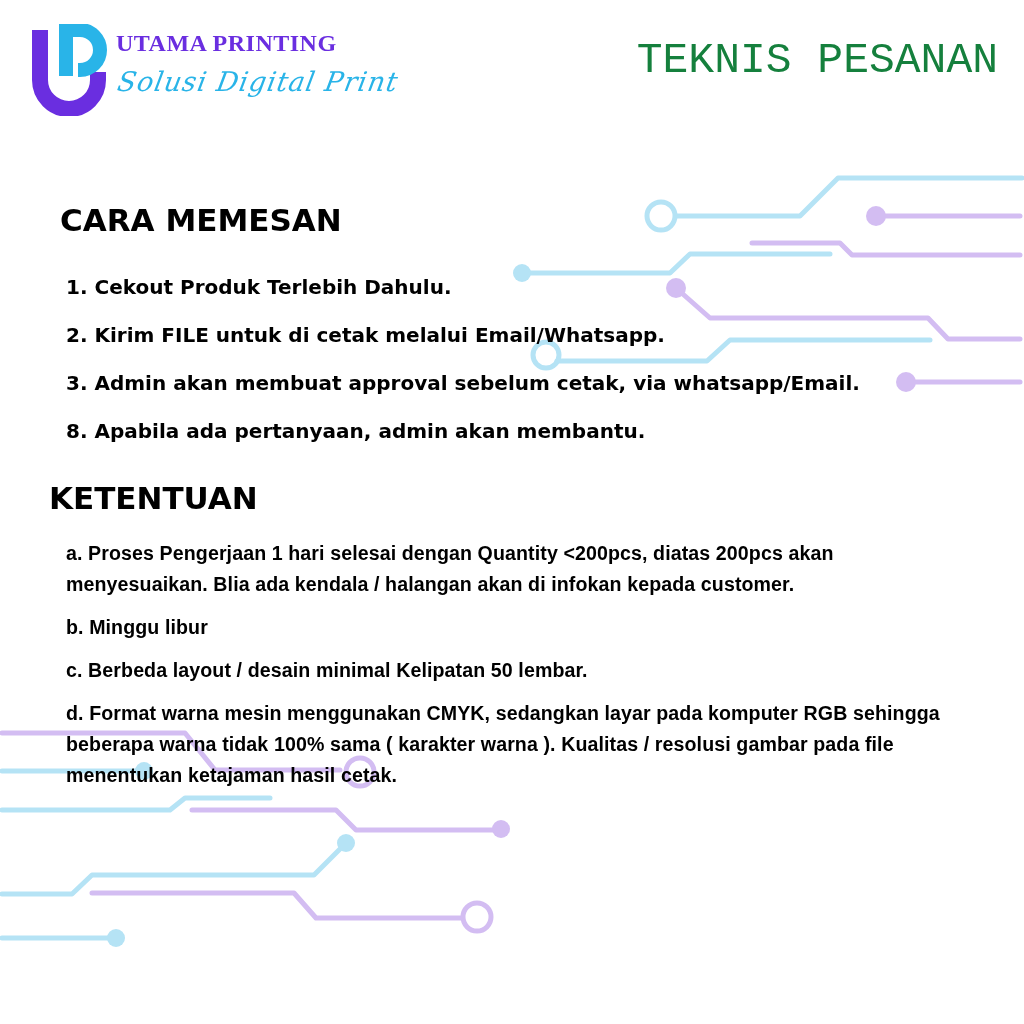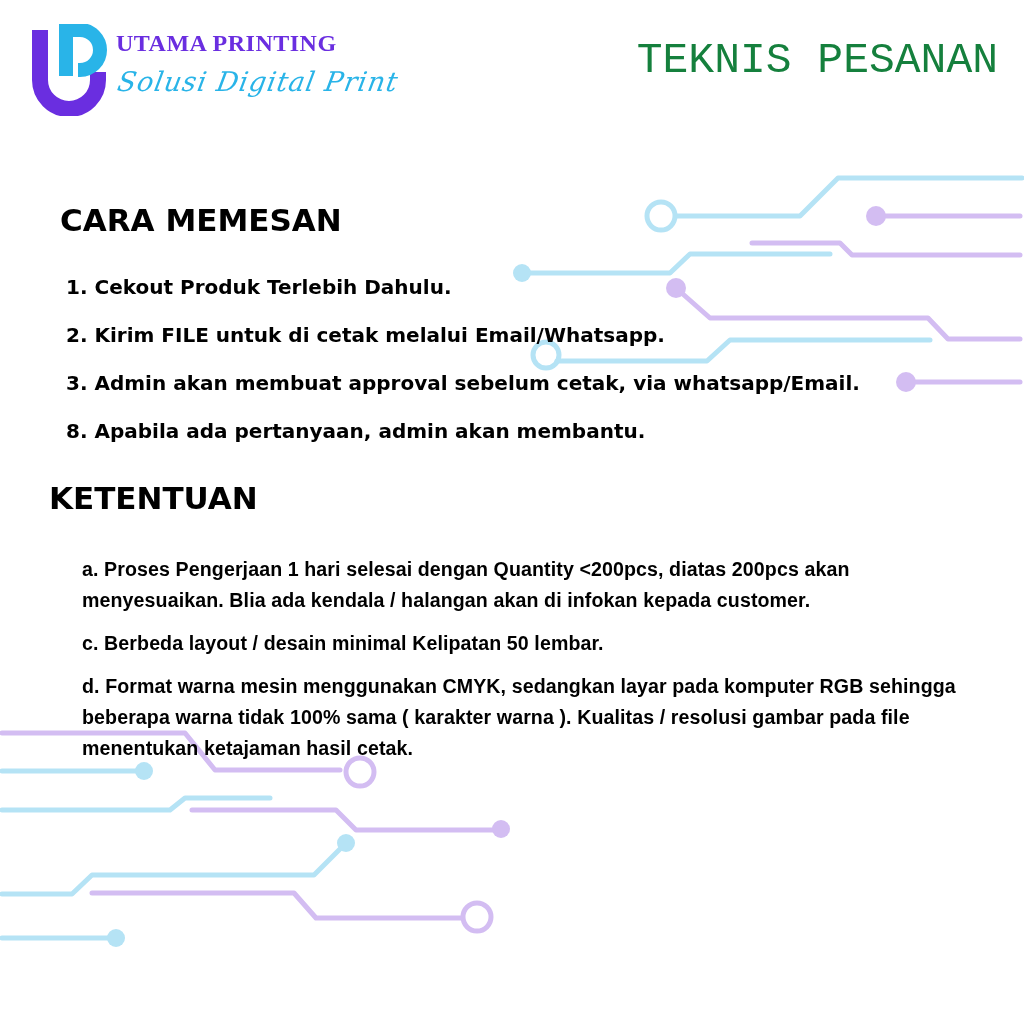--- a/index.html
+++ b/index.html
@@ -6,21 +6,21 @@
   body { width:1024px; height:1024px; background:#ffffff; position:relative; overflow:hidden; font-family:"DejaVu Sans", sans-serif; }
   #circuit { position:absolute; left:0; top:0; width:1024px; height:1024px; z-index:0; }
   .logo { position:absolute; left:30px; top:24px; width:350px; height:95px; z-index:1; }
   .logo svg { position:absolute; left:0; top:0; }
   .brand-name { position:absolute; left:86px; top:6px; font-family:Liberation Serif, serif; font-weight:bold; font-size:24px; color:#6a2ee0; letter-spacing:0.5px; white-space:nowrap; }
   .brand-tagline { position:absolute; left:88px; top:42px; font-family:"DejaVu Serif", serif; font-style:italic; font-size:27px; color:#29b4e8; white-space:nowrap; transform:skewX(-10deg); letter-spacing:1px; }
   .page-title { position:absolute; right:26px; top:36px; font-family:Liberation Mono, monospace; font-size:43px; color:#15803d; white-space:nowrap; z-index:1; }
   .section-title { position:absolute; font-family:"DejaVu Sans", sans-serif; font-weight:bold; font-size:31px; color:#000; white-space:nowrap; z-index:1; }
   .steps { position:absolute; left:66px; top:263px; z-index:1; margin:0; padding:0; list-style:none; }
   .steps li { font-family:"DejaVu Sans", sans-serif; font-weight:bold; font-size:20px; line-height:48px; height:48px; color:#000; white-space:nowrap; }
-  .rules { position:absolute; left:66px; top:538px; width:910px; z-index:1; margin:16px; padding:0; list-style:none; }
+  .rules { position:absolute; left:66px; top:538px; width:910px; z-index:1; margin:0; padding:0; list-style:none; }
   .rules li { font-family:"Liberation Sans", sans-serif; font-weight:bold; font-size:19.6px; line-height:31px; color:#000; margin-bottom:12px; letter-spacing:0.1px; }
 </style>
 </head>
 <body>
 
 <svg id="circuit" viewBox="0 0 1024 1024" fill="none" stroke-linecap="round" stroke-linejoin="round">
 
   <g stroke="#b5e3f5" stroke-width="5">
     <polyline points="676,216 800,216 838,178 1022,178"></polyline>
     <polyline points="522,273 670,273 690,254 830,254"></polyline>
@@ -75,15 +75,16 @@
 <ol class="steps">
   <li>1.  Cekout Produk Terlebih Dahulu.</li>
   <li>2.  Kirim FILE untuk di cetak  melalui Email/Whatsapp.</li>
   <li>3. Admin akan membuat approval sebelum cetak, via whatsapp/Email.</li>
   <li>8. Apabila ada pertanyaan, admin akan membantu.</li>
 </ol>
 
 <div class="section-title" style="left:49px; top:480px;">KETENTUAN</div>
 <ul class="rules">
   <li>a. Proses Pengerjaan 1 hari selesai dengan Quantity &lt;200pcs, diatas 200pcs akan menyesuaikan. Blia ada kendala / halangan akan di infokan kepada customer.</li>
+  <li>b. Minggu libur</li>
   <li>c. Berbeda layout / desain minimal Kelipatan 50 lembar.</li>
   <li>d. Format warna mesin menggunakan CMYK, sedangkan layar pada komputer RGB sehingga beberapa warna tidak 100% sama ( karakter warna ). Kualitas / resolusi gambar pada file menentukan ketajaman hasil cetak.</li>
 </ul>
 
 </body></html>

